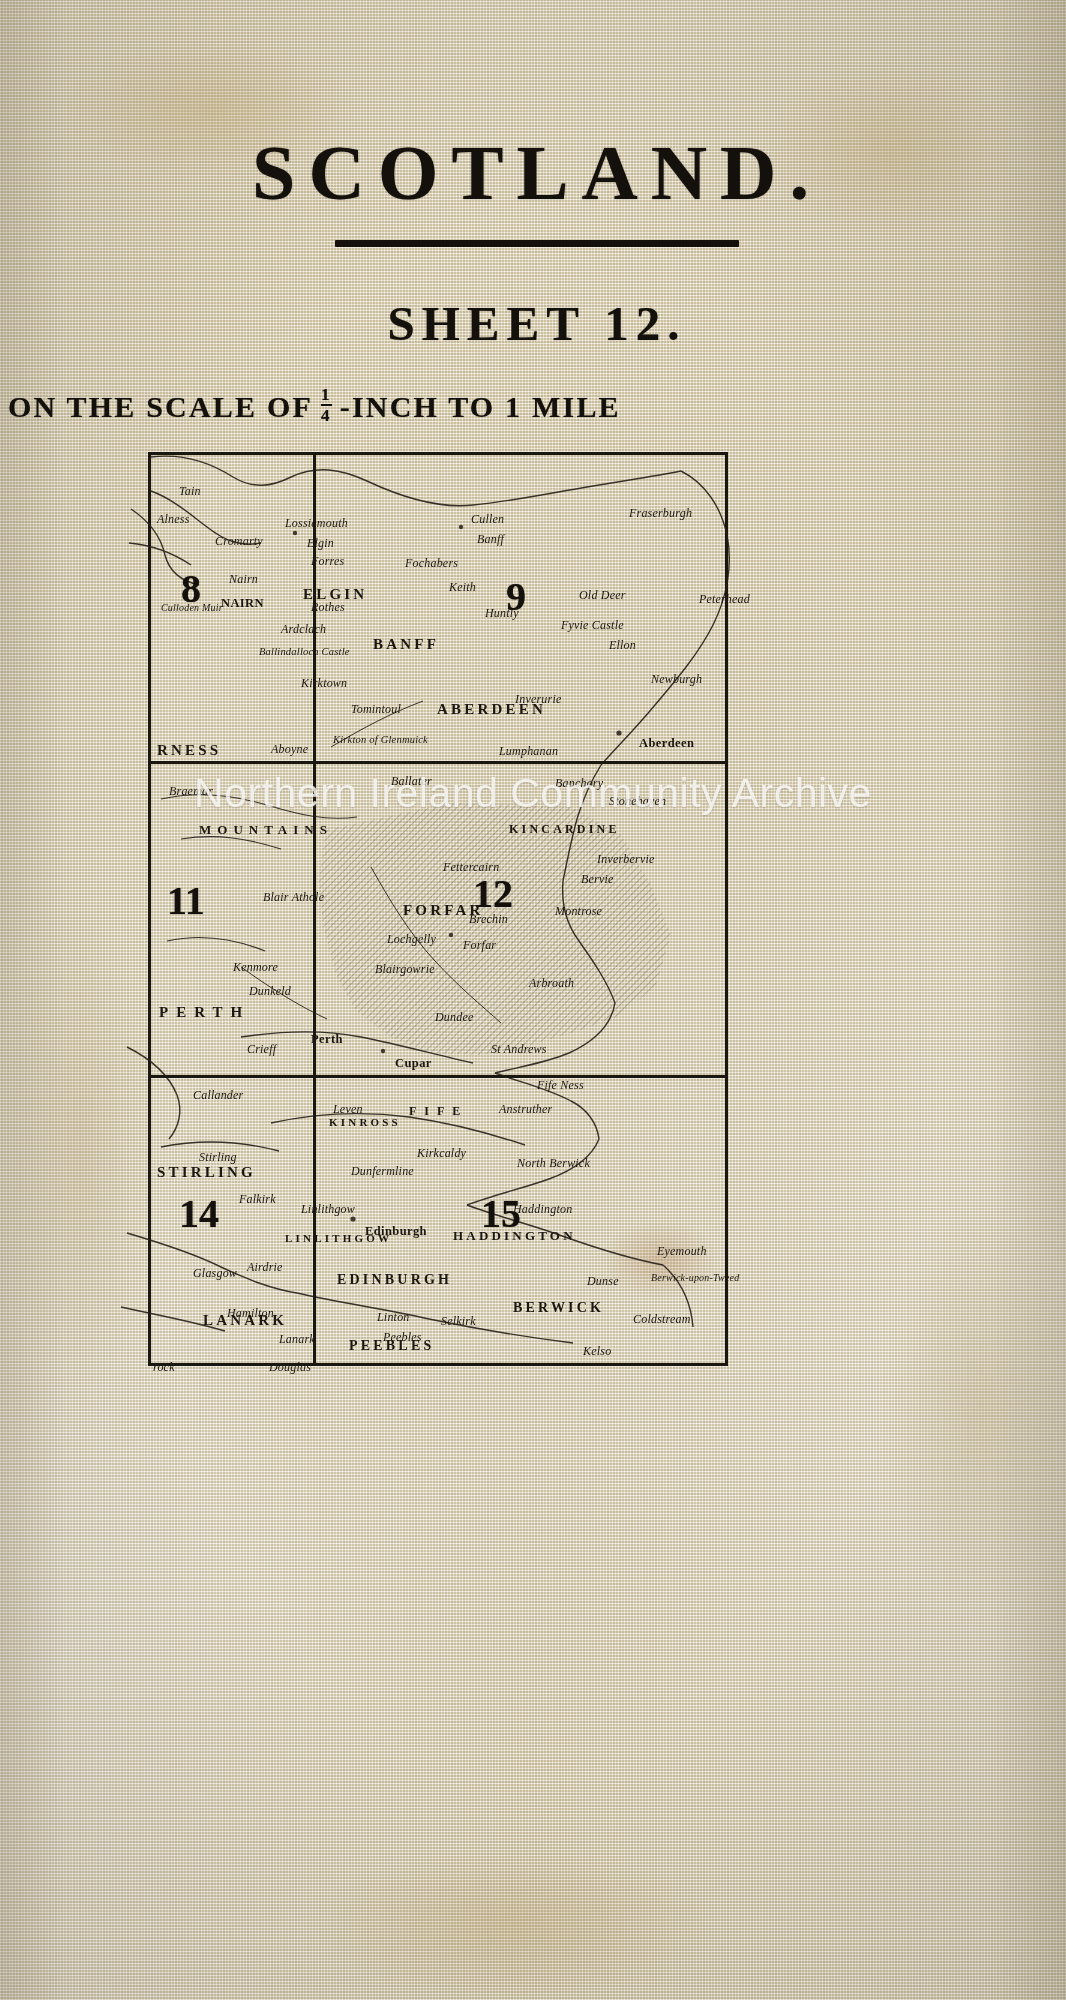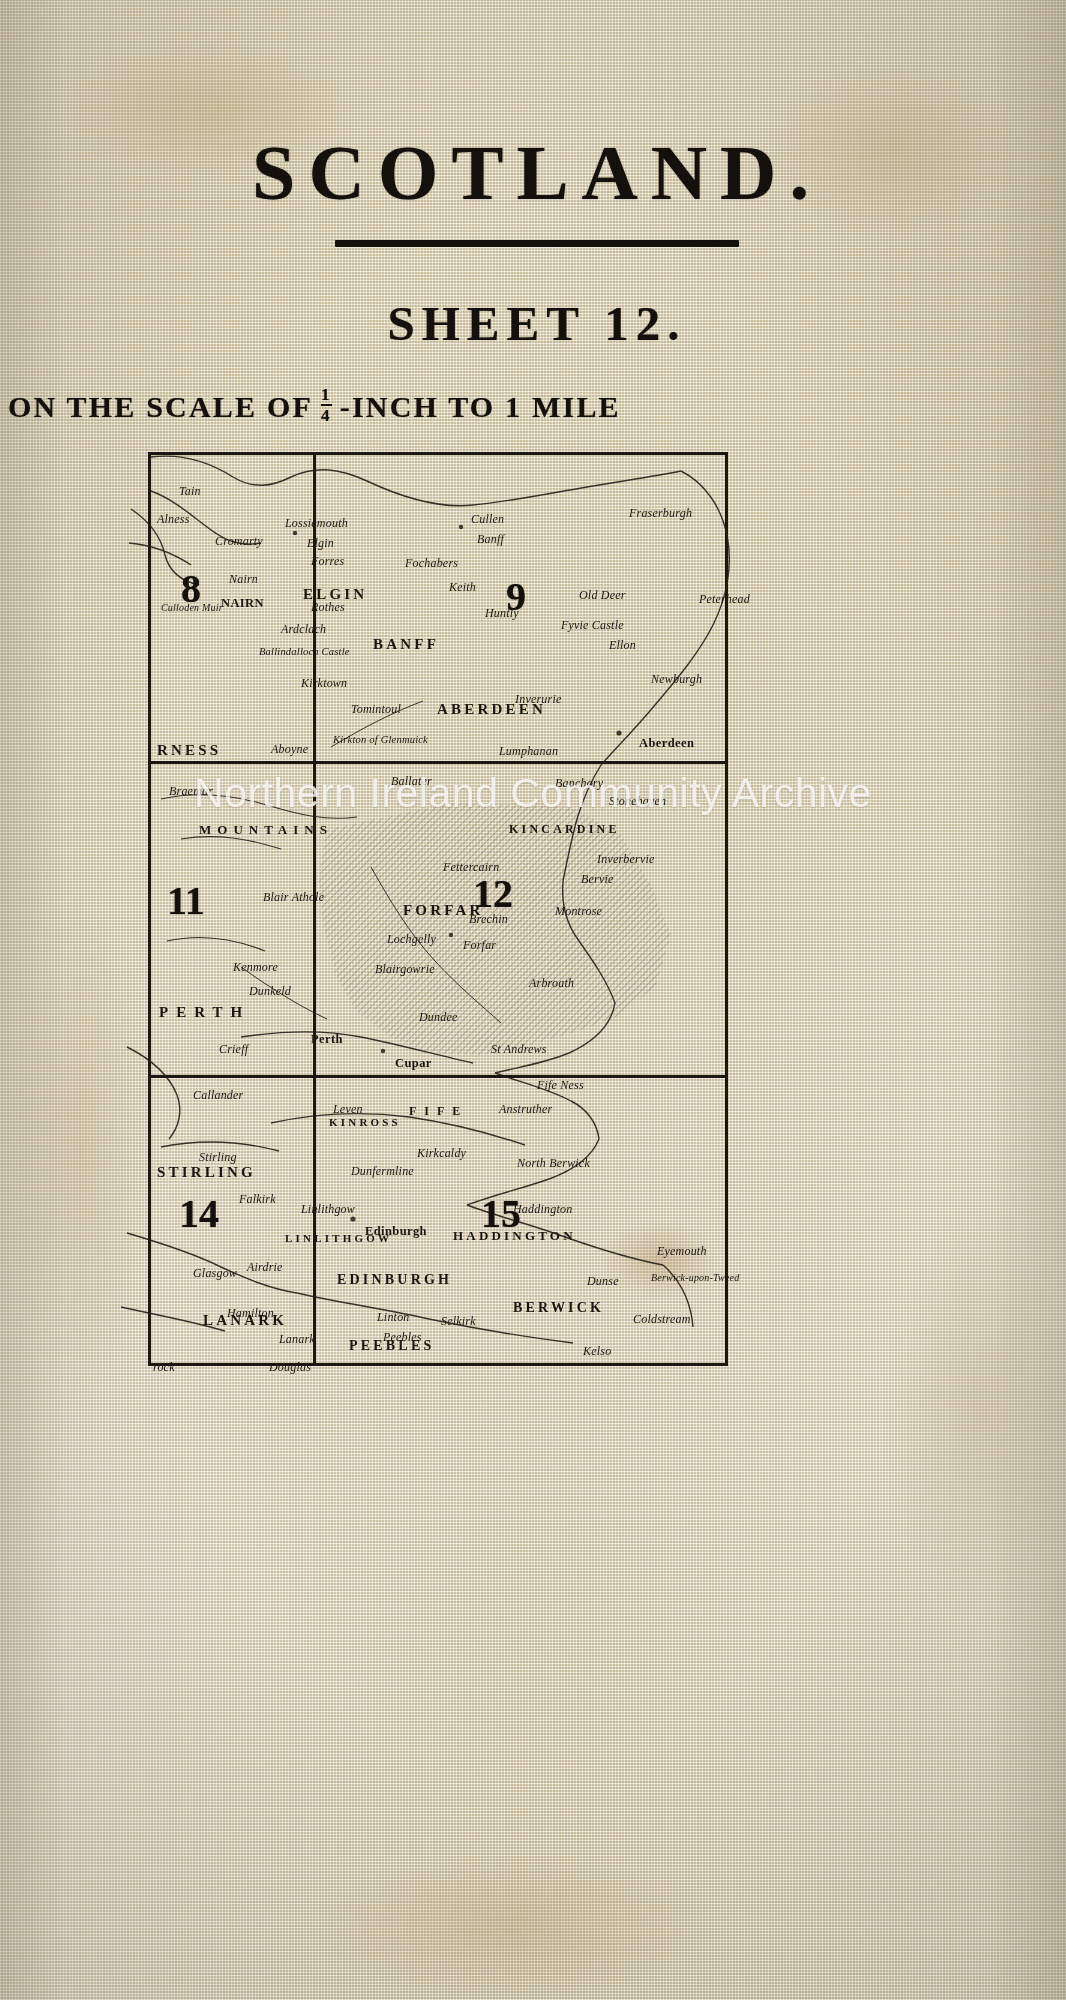--- a/index.html
+++ b/index.html
@@ -348,22 +348,22 @@
     <div class="place town" style="left:112px; top:436px;">Blair Athole</div>
     <div class="place town" style="left:318px; top:458px;">Brechin</div>
     <div class="place town" style="left:430px; top:418px;">Bervie</div>
     <div class="place town" style="left:404px; top:450px;">Montrose</div>
     <div class="place town" style="left:236px; top:478px;">Lochgelly</div>
     <div class="place town" style="left:312px; top:484px;">Forfar</div>
     <div class="place town" style="left:82px;  top:506px;">Kenmore</div>
     <div class="place town" style="left:224px; top:508px;">Blairgowrie</div>
     <div class="place town" style="left:98px;  top:530px;">Dunkeld</div>
     <div class="place town" style="left:378px; top:522px;">Arbroath</div>
-    <div class="place town" style="left:268px; top:556px;">Dundee</div>
-    <div class="place town" style="left:68px;  top:588px;">Crieff</div>
+    <div class="place town" style="left:268px; top:556px;padding-left:16px;">Dundee</div>
+    <div class="place town" style="left:68px;  top:588px;padding-left:28px;">Crieff</div>
     <div class="place town-b" style="left:160px; top:578px;">Perth</div>
     <div class="place town-b" style="left:244px; top:602px;">Cupar</div>
     <div class="place town" style="left:340px; top:588px;">St Andrews</div>
     <div class="place town" style="left:42px;  top:634px;">Callander</div>
     <div class="place town" style="left:386px; top:624px;">Fife Ness</div>
     <div class="place town" style="left:182px; top:648px;">Leven</div>
     <div class="place town" style="left:348px; top:648px;">Anstruther</div>
     <div class="place town" style="left:266px; top:692px;">Kirkcaldy</div>
     <div class="place town" style="left:200px; top:710px;">Dunfermline</div>
     <div class="place town" style="left:366px; top:702px;">North Berwick</div>

